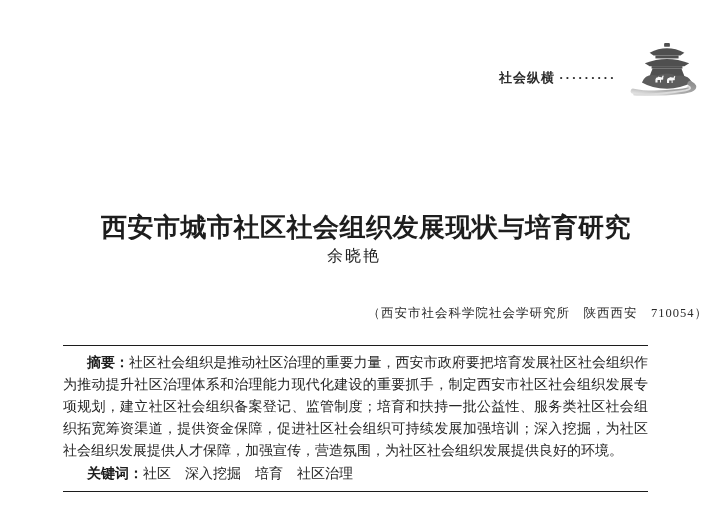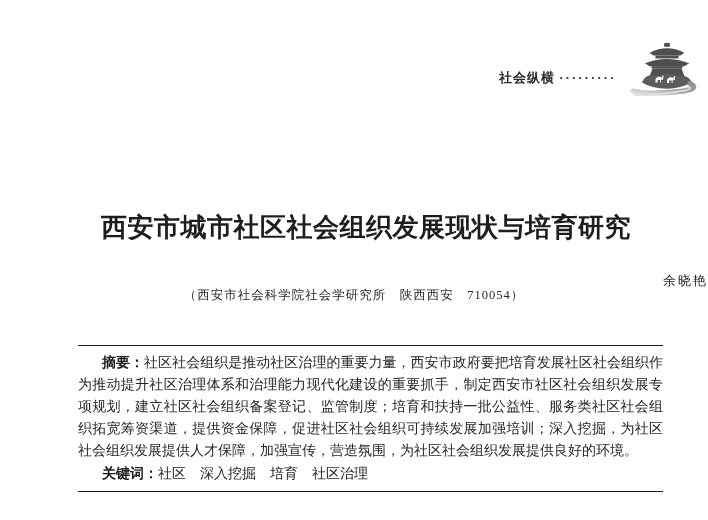--- a/index.html
+++ b/index.html
@@ -27,32 +27,32 @@
   }
   
   .title{
     position:absolute;top:198px;left:0;width:100%;
     margin:12px;text-align:center;
     font-family:"Liberation Sans","DejaVu Sans",sans-serif;
     font-weight:700;font-size:26px;line-height:34px;color:#1d1d1d;
     letter-spacing:0.5px;
   }
   .author{
-    position:absolute;top:272px;left:0;width:100%;
-    text-align:right;font-size:13px;color:#222;
+    position:absolute;top:246px;left:0;width:100%;
+    text-align:center;font-size:16px;color:#222;
     letter-spacing:2px;
   }
   .affiliation{
-    position:absolute;top:287px;left:0;width:100%;
-    text-align:center;font-size:12.5px;color:#2b2b2b;
+    position:absolute;top:305px;left:0;width:100%;
+    text-align:right;font-size:12.5px;color:#2b2b2b;
     letter-spacing:1px;
   }
   
   .abstract-box{
-    position:absolute;left:78px;top:345px;width:585px;
+    position:absolute;left:63px;top:345px;width:585px;
     border-top:1.5px solid #1c1c1c;
     border-bottom:1.5px solid #1c1c1c;
     padding:5px 0 6px 0;
     box-sizing:border-box;
   }
   .abstract-box p{
     margin:0;font-size:14px;line-height:22px;color:#262626;
     text-align:justify;text-indent:24px;
   }
   .abstract-box p.keywords{text-align:left;}

